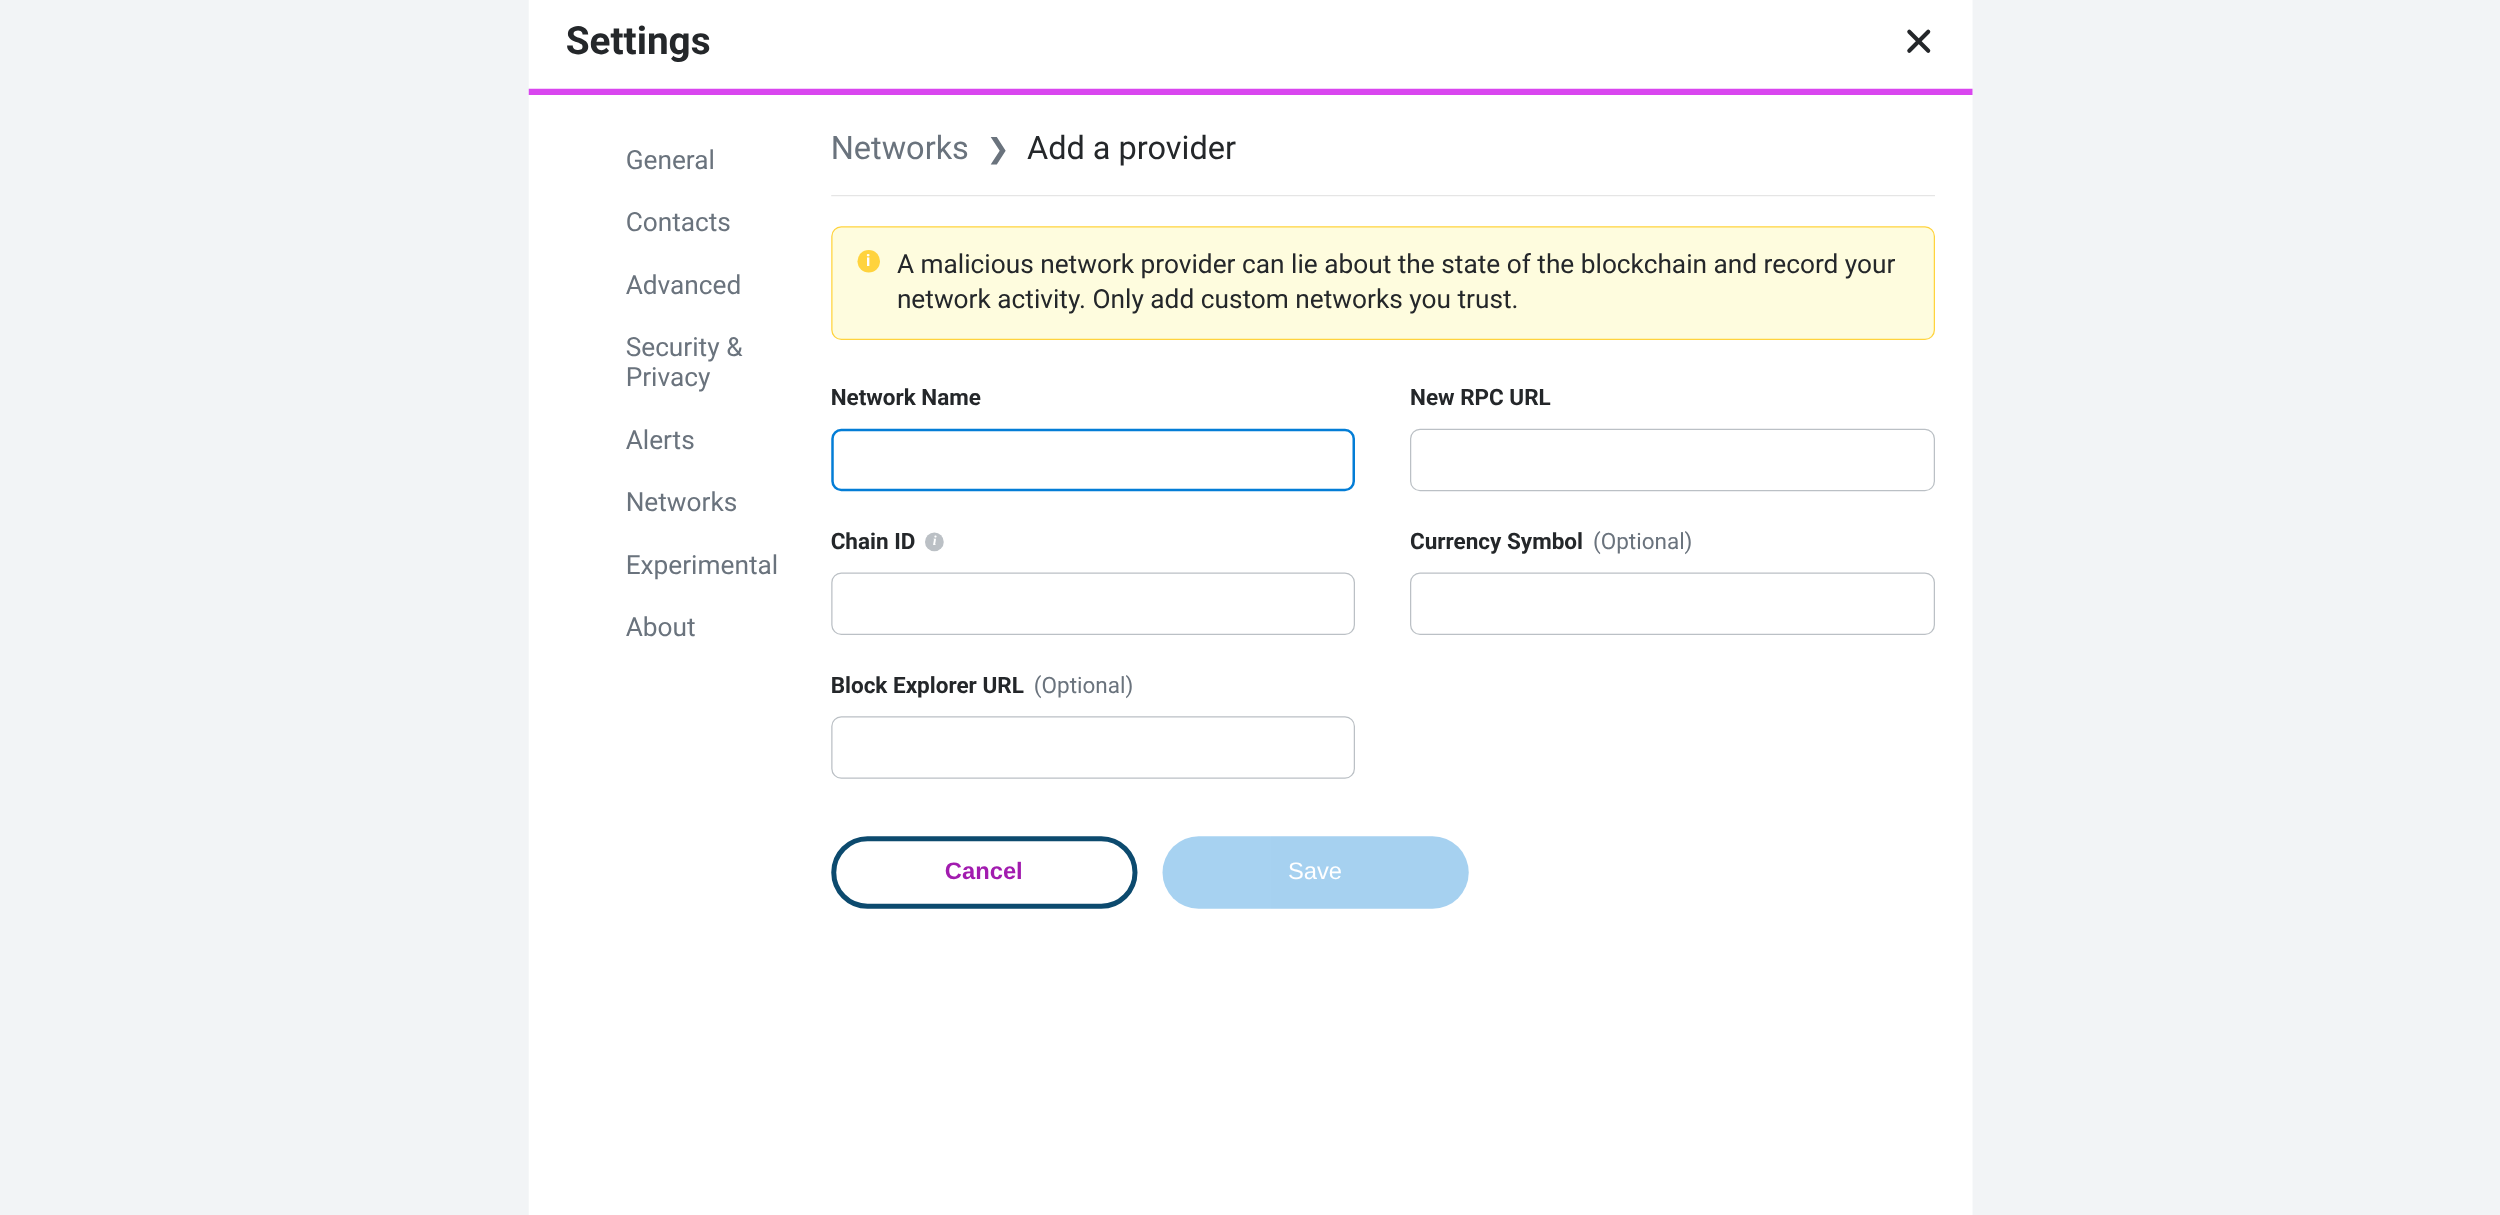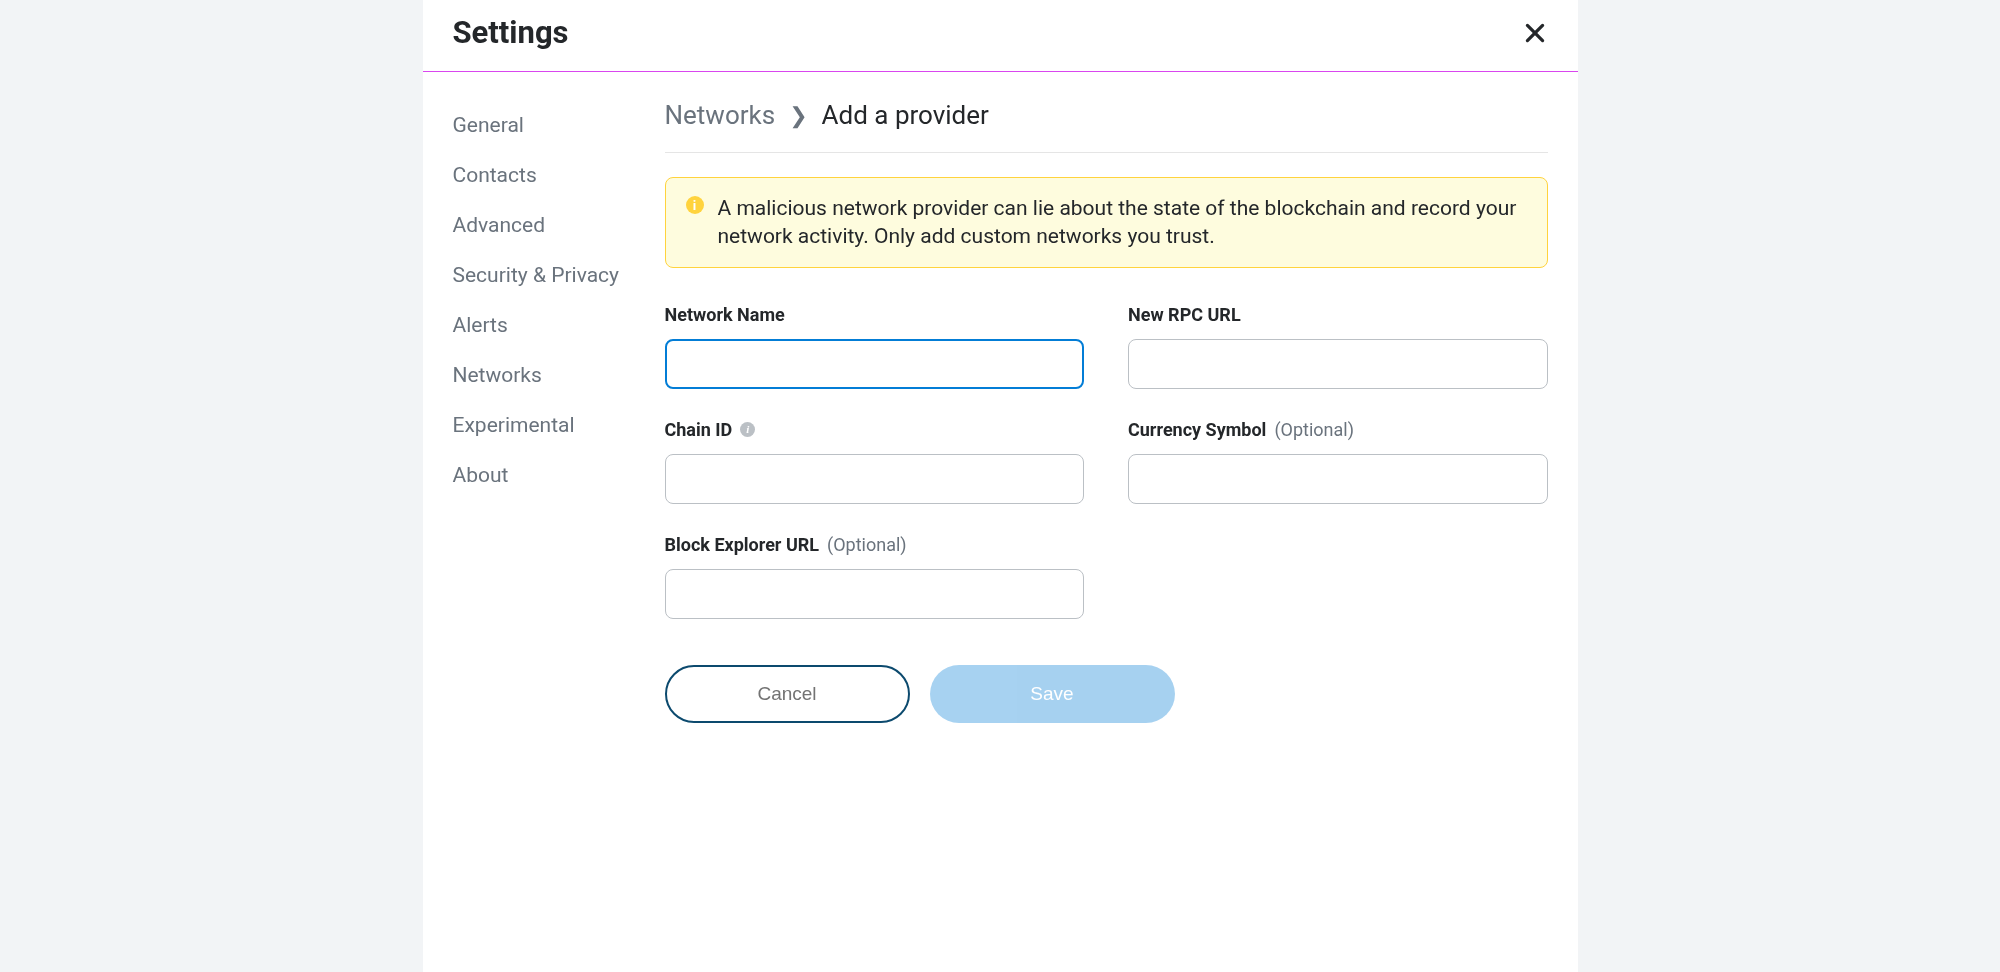--- a/index.html
+++ b/index.html
@@ -15,21 +15,21 @@
     margin: 0 auto;
     background: #fff;
     height: 100%;
     position: relative;
   }
   .modal-header {
     display: flex;
     justify-content: space-between;
     align-items: center;
     padding: 14px 30px 20px 30px;
-    border-bottom: 1px solid #d946ef;
+    border-bottom: 5px solid #d946ef;
   }
   .modal-title {
     font-size: 31px;
     font-weight: 700;
     color: #24272a;
   }
   .close-btn {
     cursor: pointer;
     color: #24272a;
   }
@@ -39,20 +39,21 @@
   }
   .sidebar {
     width: 242px;
     padding: 28px 0 0 30px;
   }
   .sidebar-item {
     font-size: 21px;
     color: #6a737d;
     padding: 13px 0;
     cursor: pointer;
+    margin-left: 48px;
   }
   .content {
     flex: 1;
     padding: 28px 30px 0 0;
   }
   .breadcrumb {
     display: flex;
     align-items: center;
     gap: 14px;
     font-size: 26px;
@@ -159,22 +160,23 @@
     font-size: 19px;
     font-weight: 500;
     display:flex;
     align-items:center;
     justify-content:center;
     cursor:pointer;
     border: none;
   }
   .btn-cancel {
     background: #fff;
-    border: 2px solid #0c4a6e;
-    color: #737373;
+    border: 4px solid #0c4a6e;
+    color: #a21caf;
+    font-weight: bold;
   }
   .btn-save {
     background: #037dd6;
     color: #fff;
     opacity: 0.35;
     cursor: default;
   }
 </style>
 </head>
 <body>

